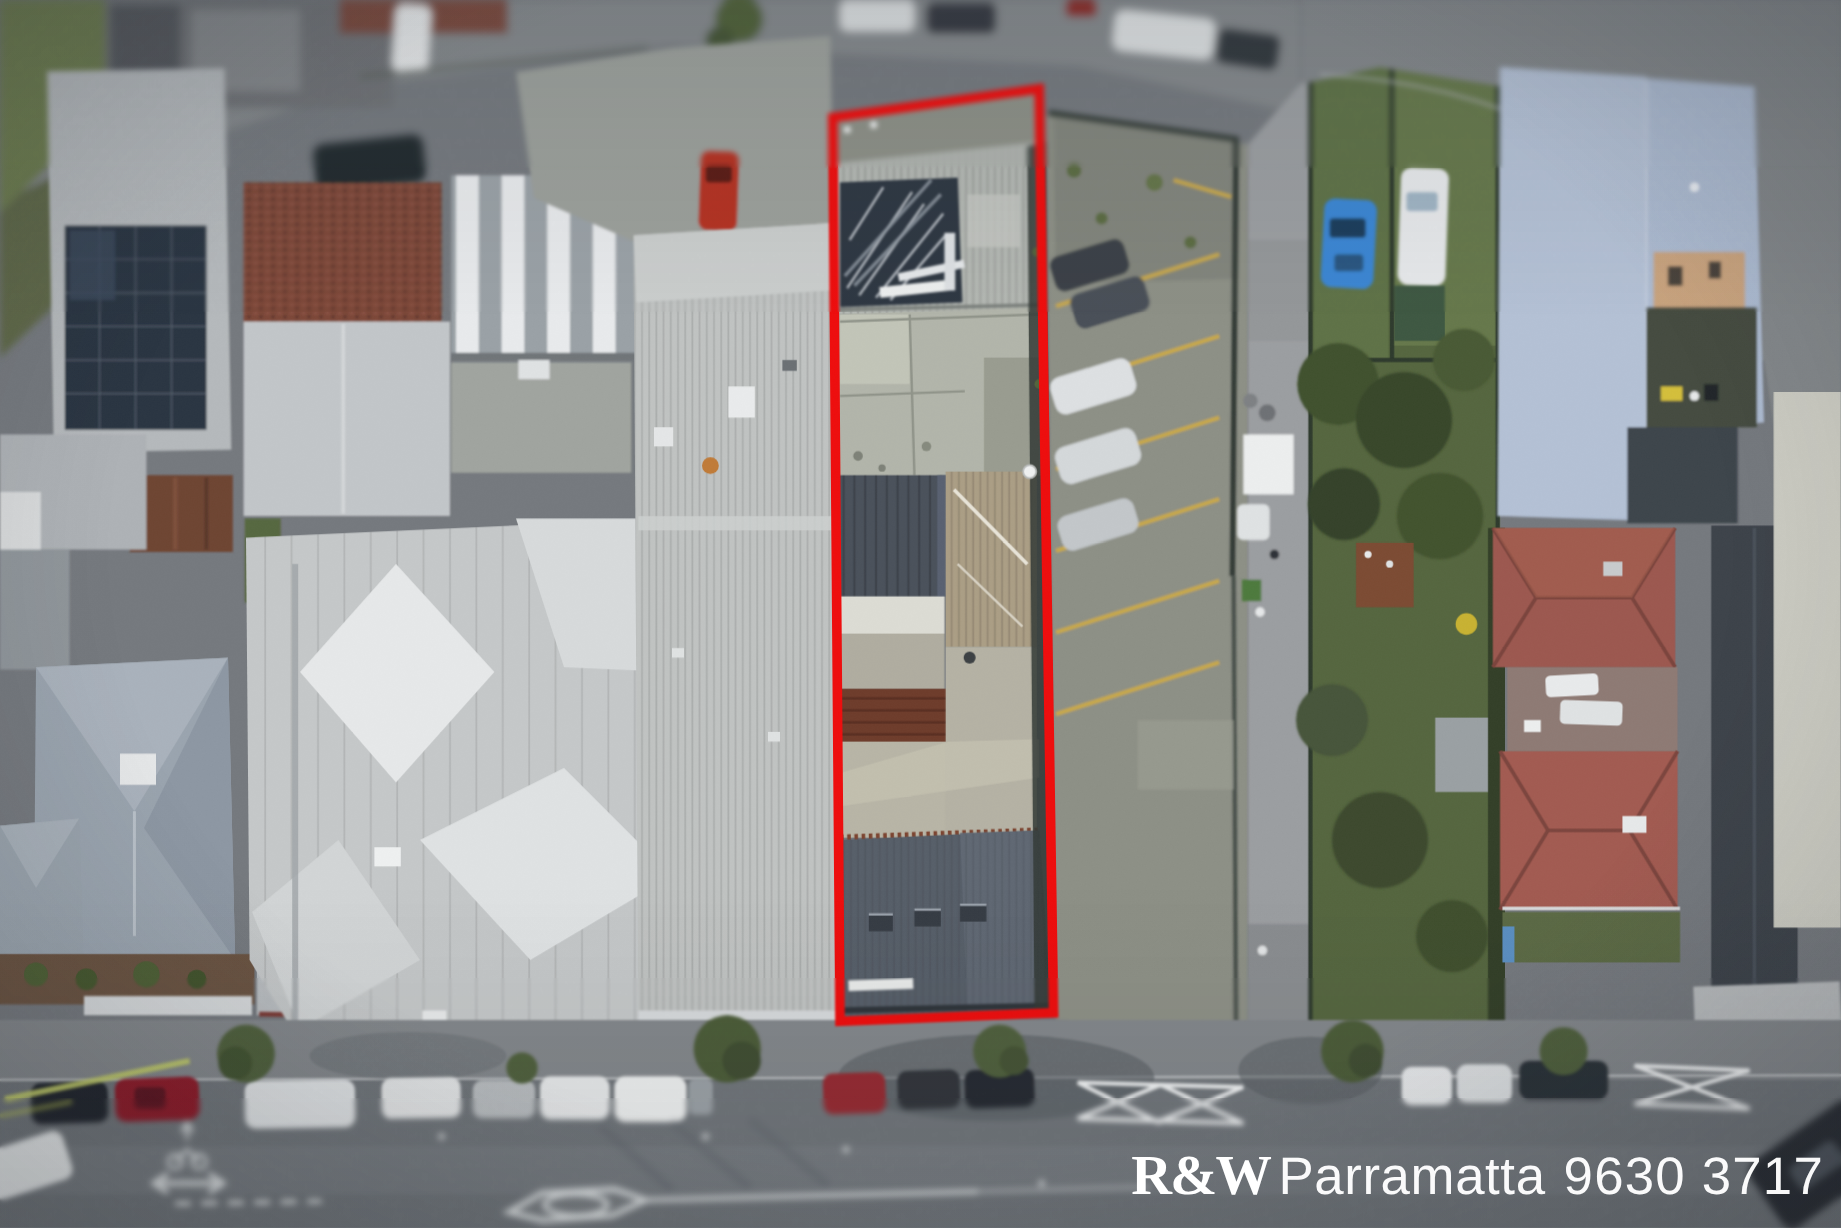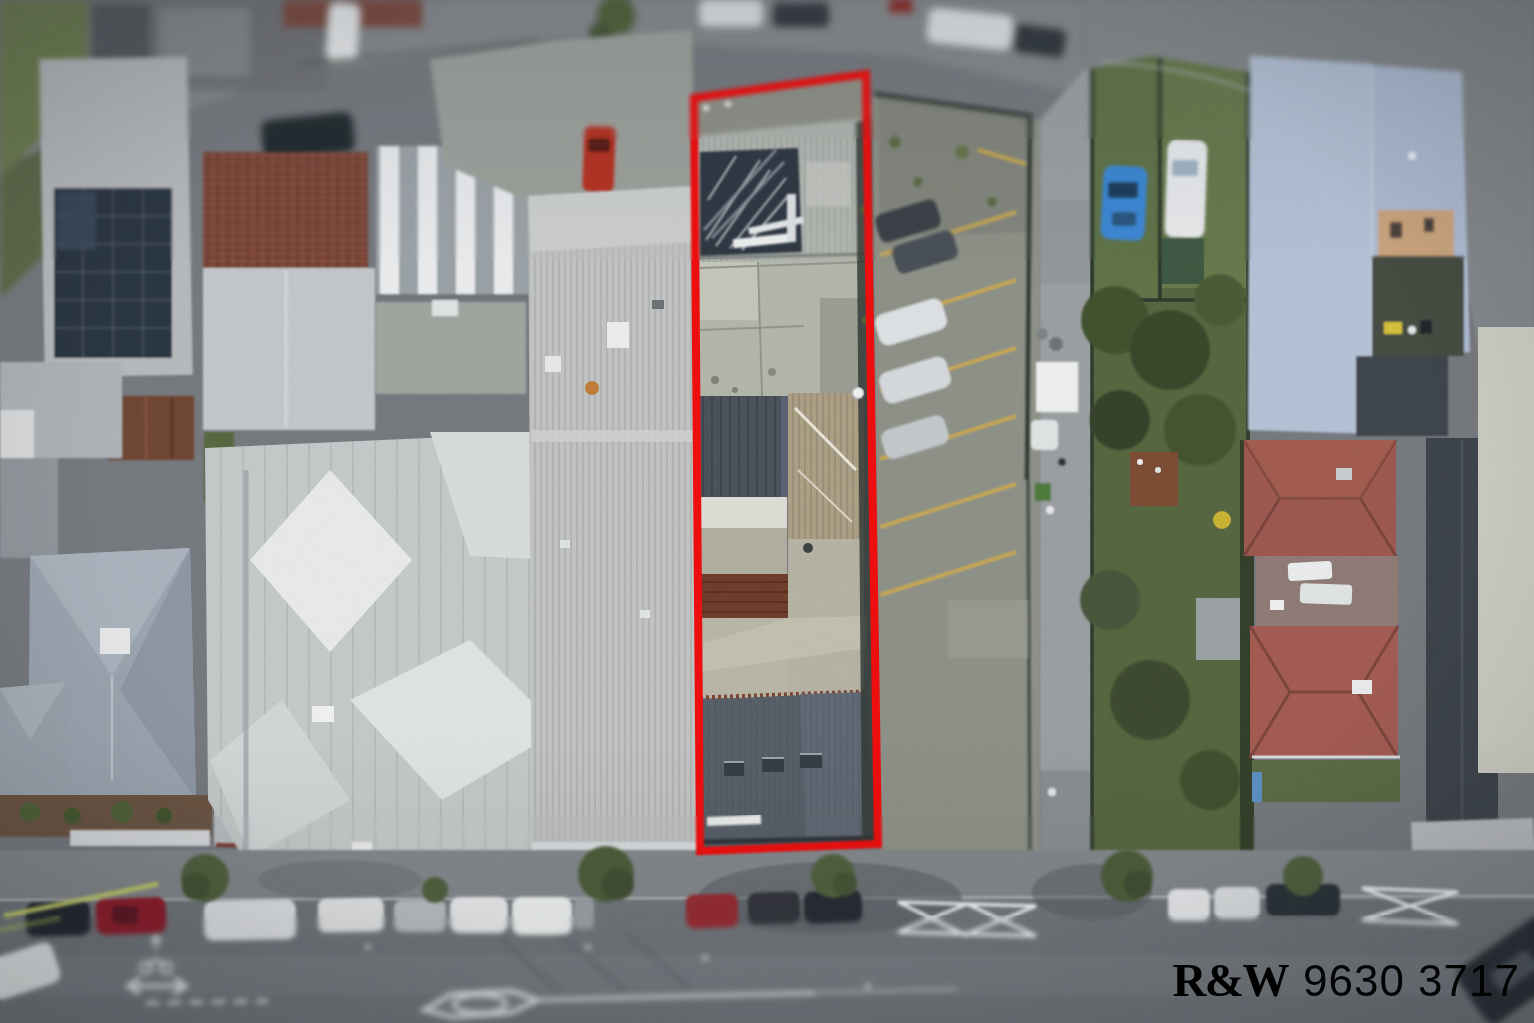--- a/index.html
+++ b/index.html
@@ -8,21 +8,21 @@
   .stage svg{position:absolute;left:0;top:0;z-index:1;}
   .blur-band{position:absolute;left:0;right:0;pointer-events:none;z-index:4;}
   .bb1{top:0;height:140px;backdrop-filter:blur(2.2px);-webkit-backdrop-filter:blur(2.2px);}
   .bb2{top:140px;height:120px;backdrop-filter:blur(1px);-webkit-backdrop-filter:blur(1px);}
   .bb3{top:815px;height:100px;backdrop-filter:blur(1px);-webkit-backdrop-filter:blur(1px);}
   .bb4{top:915px;height:108px;backdrop-filter:blur(2.2px);-webkit-backdrop-filter:blur(2.2px);}
   .grade{position:absolute;inset:0;pointer-events:none;z-index:5;
     background:linear-gradient(180deg,rgba(46,56,66,.12),rgba(0,0,0,0) 26%,rgba(0,0,0,0) 72%,rgba(25,29,34,.10));}
   .vignette{position:absolute;inset:0;pointer-events:none;z-index:6;
     background:radial-gradient(ellipse at 50% 45%, rgba(0,0,0,0) 62%, rgba(18,22,28,.18) 100%);}
-  .watermark{position:absolute;right:14px;bottom:16px;z-index:10;color:#000000;
+  .watermark{position:absolute;right:14px;bottom:16px;z-index:10;color:#ffffff;
     display:flex;align-items:baseline;white-space:nowrap;text-align:center;}
   .wm-brand{font-family:"Liberation Serif",serif;font-weight:700;font-size:47px;letter-spacing:-1.5px;}
   .wm-office{font-size:44px;font-weight:400;letter-spacing:.5px;margin-left:7px;opacity:.97;}
   .wm-phone{font-size:44px;font-weight:400;letter-spacing:1px;margin-left:15px;opacity:.97;}
 </style>
 </head>
 <body>
 
 <div class="stage">
 <svg width="1534" height="1023" viewBox="0 0 1534 1023">
@@ -471,15 +471,16 @@
 
 <div class="blur-band bb1"></div>
 <div class="blur-band bb2"></div>
 <div class="blur-band bb3"></div>
 <div class="blur-band bb4"></div>
 <div class="grade"></div>
 <div class="vignette"></div>
 
 <div class="watermark">
   <span class="wm-brand">R&amp;W</span>
+  <span class="wm-office">Parramatta</span>
   <span class="wm-phone">9630 3717</span>
 </div>
 </div>
 
 </body></html>

